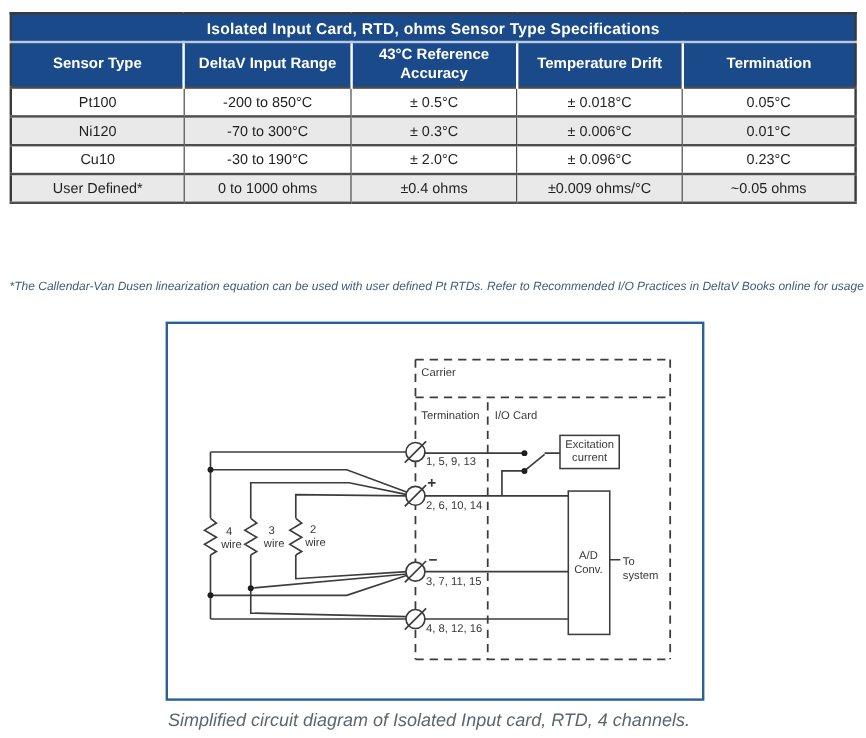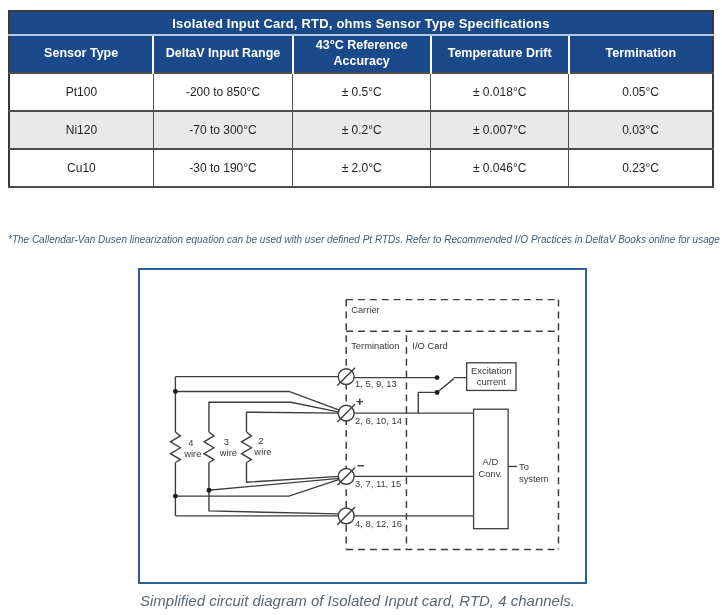--- a/index.html
+++ b/index.html
@@ -7,21 +7,21 @@
   body { position:relative; overflow:hidden; }
 
   
   .spec-table { position:absolute; left:8px; top:10px; width:706px;
     border-collapse:collapse; table-layout:fixed; border:2px solid #3a3a3a; }
   .spec-table th.tbl-title { background:#1b4a8a; color:#ffffff; font-size:13px; font-weight:bold;
     height:24px; text-align:center; border-bottom:2px solid #b9c9e0; letter-spacing:0.2px;margin-left:14px; }
   .spec-table thead th.col { background:#1b4a8a; color:#ffffff; font-size:12.5px; font-weight:bold;
     height:38px; text-align:center; vertical-align:middle; border-left:2px solid #ffffff; line-height:1.25; }
   .spec-table thead th.col:first-child { border-left:none; }
-  .spec-table td { height:38px; text-align:center; vertical-align:middle; font-size:12px; color:#1f1f1f;
+  .spec-table td { height:24px; text-align:center; vertical-align:middle; font-size:12px; color:#1f1f1f;
     border:1px solid #4d4d4d; border-top-width:2px; border-bottom-width:2px; background:#ffffff; }
   .spec-table tbody tr:nth-child(even) td { background:#e9e9e9; }
   .c0 { width:20.5%; } .c1 { width:19.8%; } .c2 { width:19.6%; } .c3 { width:19.6%; } .c4 { width:20.5%; }
 
   
   .footnote { position:absolute; left:8px; top:234px; width:712px; font-size:10px; font-style:italic;
     color:#3f5d78; white-space:nowrap; }
 
   
   .diagram-box { position:absolute; left:138px; top:268px; width:449px; height:316px;
@@ -64,30 +64,37 @@
     <tr>
       <td>Pt100</td>
       <td>-200 to 850°C</td>
       <td>± 0.5°C</td>
       <td>± 0.018°C</td>
       <td>0.05°C</td>
     </tr>
     <tr>
       <td>Ni120</td>
       <td>-70 to 300°C</td>
-      <td>± 0.2°C</td>
-      <td>± 0.007°C</td>
-      <td>0.03°C</td>
+      <td>± 0.3°C</td>
+      <td>± 0.006°C</td>
+      <td>0.01°C</td>
     </tr>
     <tr>
       <td>Cu10</td>
       <td>-30 to 190°C</td>
       <td>± 2.0°C</td>
-      <td>± 0.046°C</td>
+      <td>± 0.096°C</td>
       <td>0.23°C</td>
+    </tr>
+    <tr>
+      <td>User Defined*</td>
+      <td>0 to 1000 ohms</td>
+      <td>±0.4 ohms</td>
+      <td>±0.009 ohms/°C</td>
+      <td>~0.05 ohms</td>
     </tr>
   </tbody>
 </table>
 
 <div class="footnote">*The Callendar-Van Dusen linearization equation can be used with user defined Pt RTDs. Refer to Recommended I/O Practices in DeltaV Books online for usage information.</div>
 
 <div class="diagram-box">
   <svg width="445" height="312" viewBox="0 0 449 316">
 
     <g>

